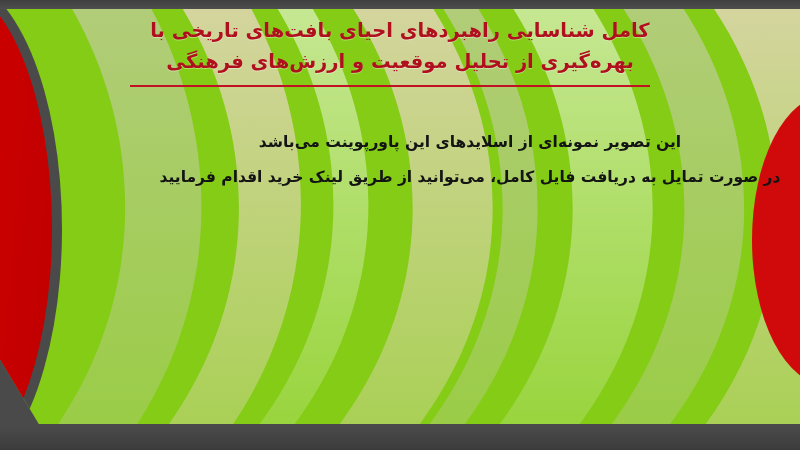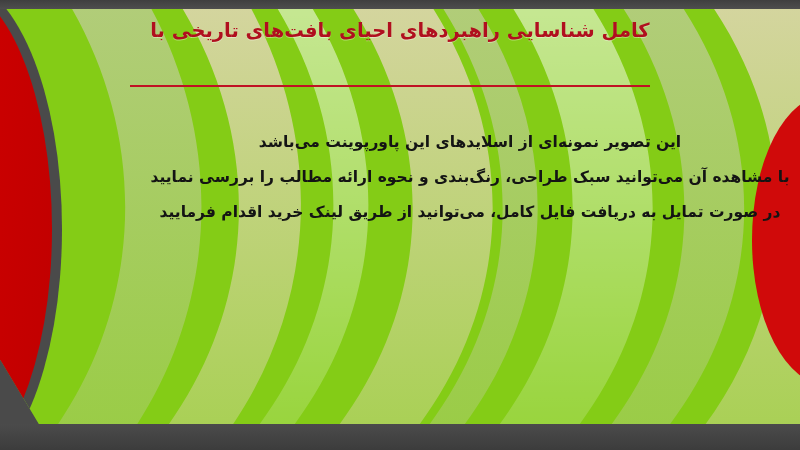--- a/index.html
+++ b/index.html
@@ -162,26 +162,26 @@
       <path d="M 700 -20 C 805 120, 805 300, 686 440 L 800 440 L 800 -20 Z" fill="url(#gC)"></path>
     </svg>
 
     <div class="left-lens-border"></div>
     <div class="left-lens"></div>
 
     <div class="right-circle"></div>
 
     <div class="title-block">
       <div class="title-line">کامل شناسایی راهبردهای احیای بافت‌های تاریخی با</div>
+      <div class="title-line">بهره‌گیری از تحلیل موقعیت و ارزش‌های فرهنگی</div>
     </div>
     <div class="title-rule"></div>
 
     <div class="body-block">
       <div class="body-line">این تصویر نمونه‌ای از اسلایدهای این پاورپوینت می‌باشد</div>
-      <div class="body-line">با مشاهده آن می‌توانید سبک طراحی، رنگ‌بندی و نحوه ارائه مطالب را بررسی نمایید</div>
       <div class="body-line">در صورت تمایل به دریافت فایل کامل، می‌توانید از طریق لینک خرید اقدام فرمایید</div>
     </div>
 
   </div>
 
   <div class="frame-bottom"></div>
 
 </div>
 
 </body></html>

